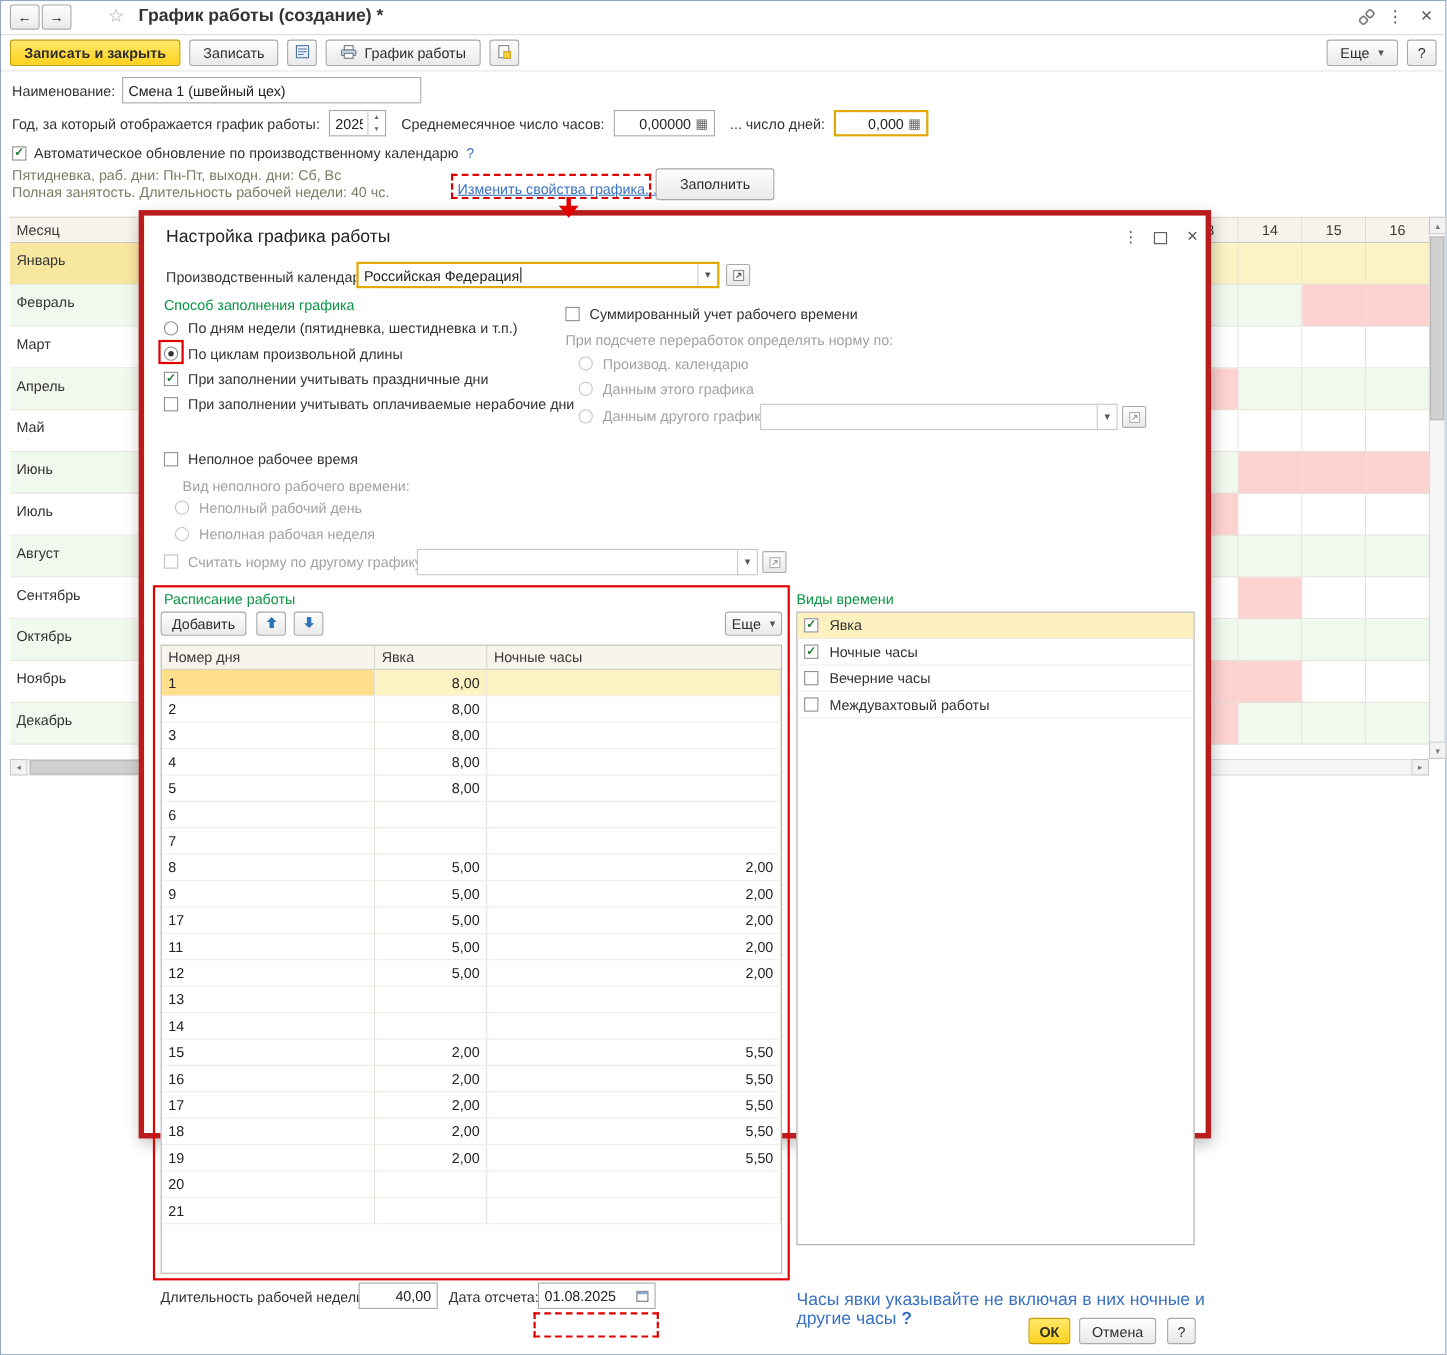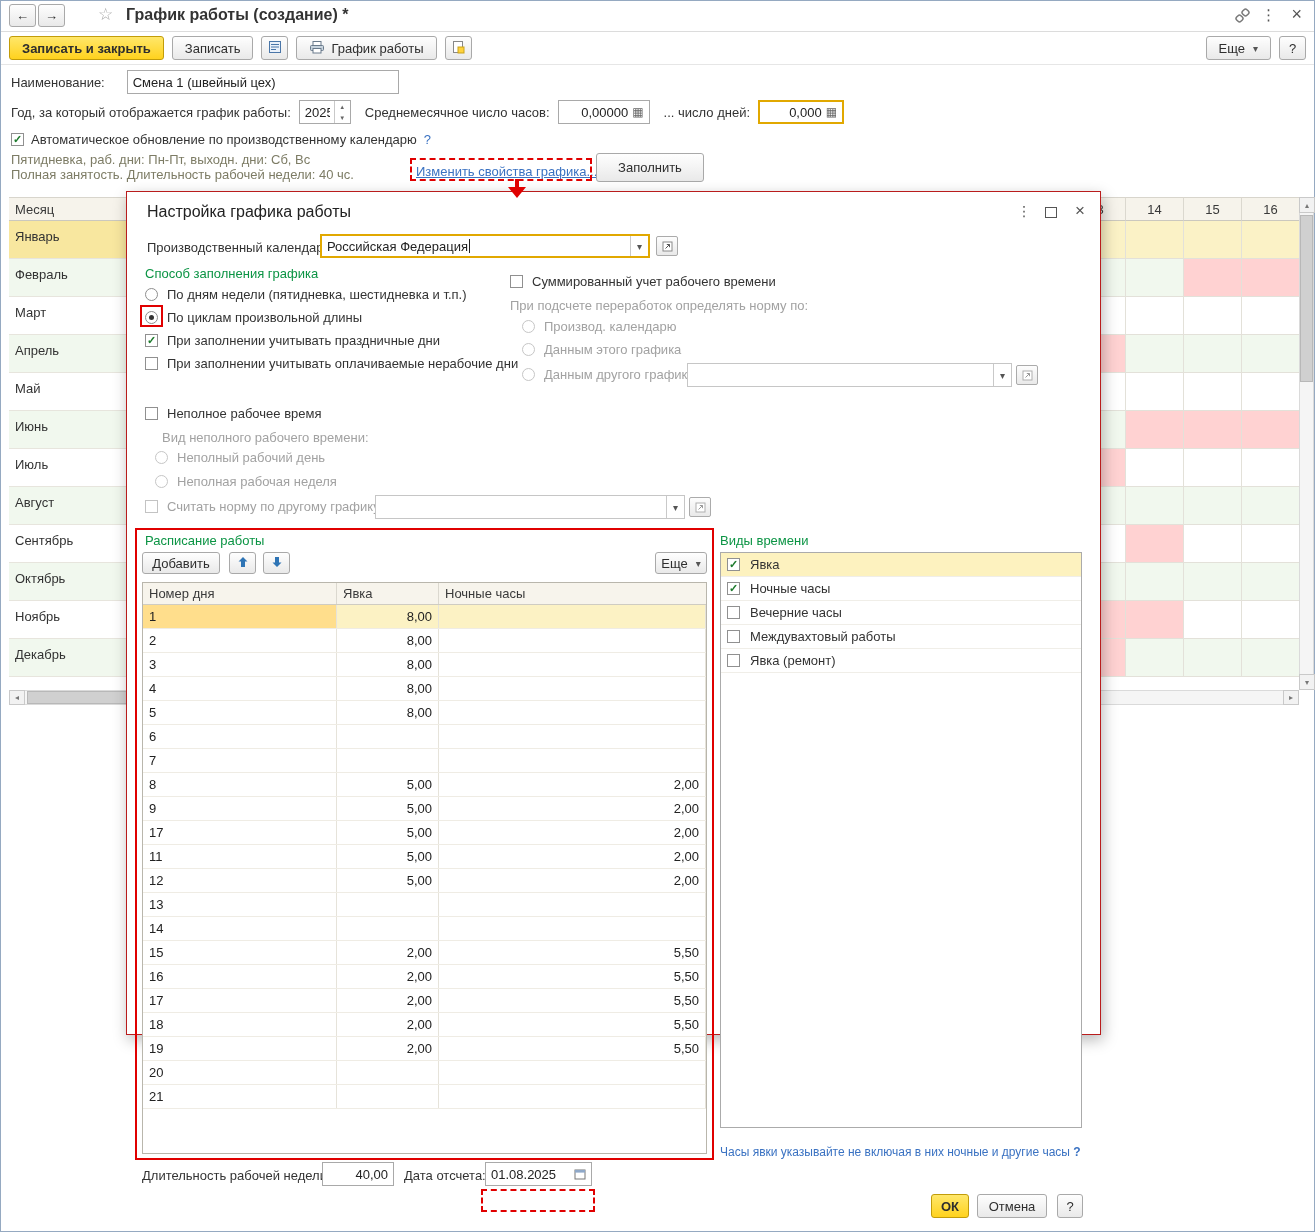--- a/index.html
+++ b/index.html
@@ -43,21 +43,21 @@
   .c-row{display:flex;height:38px}
   .c-cell{width:65px;height:38px;box-sizing:border-box;border-right:1px solid #E3E1D9;border-bottom:1px solid #E3E1D9}
   
   .sb-arrow{width:16px;height:15px;min-width:16px;border:1px solid #C9C9C9;background:#F2F2F2;display:flex;align-items:center;justify-content:center;font-size:8px;color:#777;box-sizing:border-box}
   .sb-arrow.v{width:15px;height:16px;min-height:16px}
   .hs-track{position:relative;flex:1;background:#F5F5F5;border-top:1px solid #DADADA;border-bottom:1px solid #DADADA}
   .vs-track{position:relative;flex:1;background:#F5F5F5;border-left:1px solid #DADADA;border-right:1px solid #DADADA}
   .hs-thumb{position:absolute;top:0;bottom:0;background:#D0D0D0;border:1px solid #B8B8B8}
   .vs-thumb{position:absolute;left:0;right:0;background:#D0D0D0;border:1px solid #B8B8B8}
   
-  .modal{position:absolute;left:125px;top:190px;width:975px;height:844px;background:#fff;border:1px solid #b91c1c;box-shadow:2px 5px 14px rgba(0,0,0,.28);z-index:10;box-sizing:border-box}
+  .modal{position:absolute;left:125px;top:190px;width:975px;height:844px;background:#fff;border:5px solid #b91c1c;box-shadow:2px 5px 14px rgba(0,0,0,.28);z-index:10;box-sizing:border-box}
   .mtitle{font-size:16px;color:#222}
   .winbox{width:10px;height:9px;border:1px solid #555;display:inline-block}
   
   .sch-table{border:1px solid #B9B6AC;background:#fff;box-sizing:border-box;overflow:hidden}
   .sch-head{display:flex;height:22px;background:#F7F4EC;border-bottom:1px solid #CFCCC2;box-sizing:border-box}
   .sh{box-sizing:border-box;display:flex;align-items:center;padding:0 6px;color:#3A3A3A;border-right:1px solid #DBD8CF}
   .w1{width:194px}.w2{width:102px}.w3{flex:1;border-right:none}
   .sch-row{display:flex;height:24px;border-bottom:1px solid #EFECE4;box-sizing:border-box}
   .sd{box-sizing:border-box;display:flex;align-items:center;padding:0 6px;border-right:1px solid #E6E3DA;color:#222}
   .numr{justify-content:flex-end}
@@ -131,21 +131,21 @@
         <span>Еще</span>
         <span class="ddg">▾</span>
       </button>
     <button class="btn ibtn">
         <span>?</span>
       </button>
   </div>
 
   <div class="row" style="left:10px;top:69px">
     <span>Наименование:</span>
-    <div class="input" style="width:272px;margin-left:22px">
+    <div class="input" style="width:272px;margin-left:6px">
         <span class="val">Смена 1 (швейный цех)</span>
       </div>
   </div>
 
   <div class="row" style="left:10px;top:99px">
     <span>Год, за который отображается график работы:</span>
     <div class="input num" style="width:52px;margin-left:8px;padding-right:0">
       <span class="val">2025</span>
       <span class="spin">
           <span>▲</span>
@@ -532,26 +532,22 @@
           <span>Ночные часы</span>
         </div>
       <div class="tk-row">
           <span class="cb"></span>
           <span>Вечерние часы</span>
         </div>
       <div class="tk-row">
           <span class="cb"></span>
           <span>Междувахтовый работы</span>
         </div>
-      <div class="tk-row">
-          <span class="cb"></span>
-          <span>Явка (ремонт)</span>
-        </div>
-    </div>
-    <div class="abs" style="left:593px;top:953px;width:375px;font-size:12px">
+    </div>
+    <div class="abs" style="left:593px;top:977px;width:375px;font-size:16px">
       <span class="link">Часы явки указывайте не включая в них ночные и другие часы</span>
       <span class="link" style="font-weight:bold">?</span>
     </div>
 
     <span class="abs" style="left:15px;top:976px">Длительность рабочей недели:</span>
     <div class="input num abs" style="left:195px;top:970px;width:72px">
         <span class="val">40,00</span>
       </div>
     <span class="abs" style="left:277px;top:976px">Дата отсчета:</span>
     <div class="input abs" style="left:358px;top:970px;width:107px">

